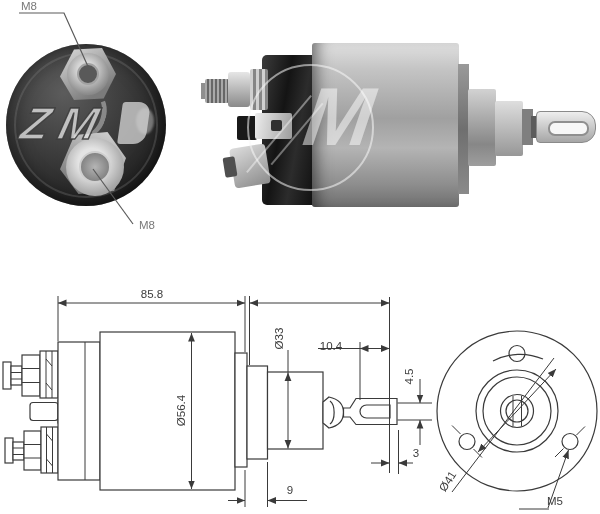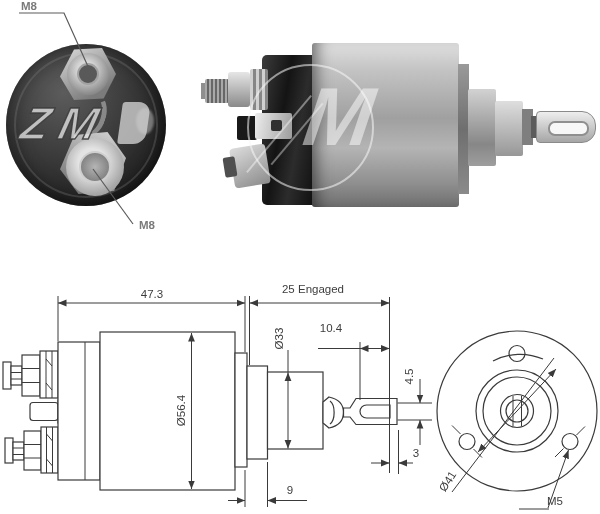--- a/index.html
+++ b/index.html
@@ -10,21 +10,21 @@
   }
   html,body{margin:0;padding:0;}
   body{background:#e9e9e9;font-family:"Liberation Sans",sans-serif;}
   .stage{position:relative;width:600px;height:514px;background:var(--bg);overflow:hidden;}
   .stage *{box-sizing:border-box;}
   .abs{position:absolute;}
 
   
   .lbl{position:absolute;font-size:11.5px;line-height:13px;color:var(--label);
        text-align:center;white-space:nowrap;z-index:9;}
-  .lbl.ph{color:var(--photo-label);font-weight:bold;}
+  .lbl.ph{color:var(--photo-label);font-weight:normal;}
   .rot{transform:rotate(-90deg);transform-origin:center center;}
 
   
   svg.linework{position:absolute;left:0;top:0;z-index:6;pointer-events:none;}
   .sh{stroke:var(--line);stroke-width:1.2;fill:#fff;}
   .shn{stroke:var(--line);stroke-width:1.2;fill:none;}
   .dl{stroke:var(--line);stroke-width:1;fill:none;}
   .pl{stroke:#5a5a5a;stroke-width:1.2;fill:none;}
   #arr path{fill:var(--line);}
 
@@ -246,23 +246,22 @@
       <line class="dl" x1="245" y1="470" x2="245" y2="507"></line>
       <line class="dl" x1="267.5" y1="462" x2="267.5" y2="507"></line>
       <line class="dl" x1="228" y1="500.5" x2="245" y2="500.5" marker-end="url(#arr)"></line>
       <line class="dl" x1="267.5" y1="500.5" x2="307" y2="500.5" marker-start="url(#arr)"></line>
     </g>
   </svg>
 
   <div class="lbl ph" style="left:16px;top:0px;width:26px;">M8</div>
   <div class="lbl ph" style="left:133px;top:219px;width:28px;">M8</div>
 
-  <div class="lbl" style="left:130px;top:288px;width:44px;">47.3</div>
-  <div class="lbl" style="left:262px;top:283px;width:102px;">25 Engaged</div>
+  <div class="lbl" style="left:130px;top:288px;width:44px;">85.8</div>
   <div class="lbl rot" style="left:149px;top:404px;width:64px;">Ø56.4</div>
   <div class="lbl rot" style="left:259px;top:332px;width:40px;">Ø33</div>
-  <div class="lbl" style="left:314px;top:322px;width:34px;">10.4</div>
+  <div class="lbl" style="left:314px;top:340px;width:34px;">10.4</div>
   <div class="lbl rot" style="left:395px;top:370px;width:28px;">4.5</div>
   <div class="lbl" style="left:410px;top:447px;width:12px;">3</div>
   <div class="lbl" style="left:282px;top:484px;width:16px;">9</div>
   <div class="lbl" style="left:431px;top:475px;width:34px;transform:rotate(-57deg);">Ø41</div>
   <div class="lbl" style="left:518px;top:495px;width:32px;margin-left:21px;">M5</div>
 </div>
 
 </body></html>

